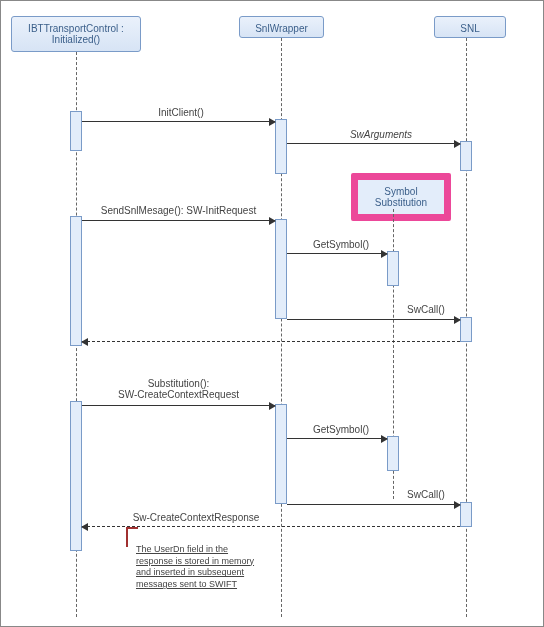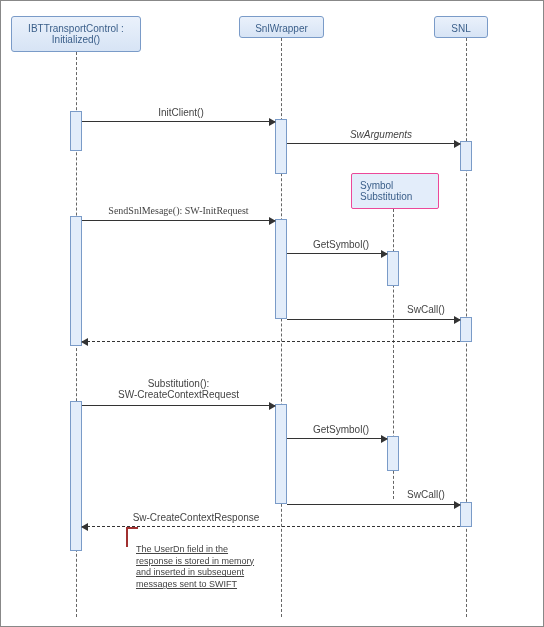--- a/index.html
+++ b/index.html
@@ -74,24 +74,25 @@
   }
   .msg-label {
     position: absolute;
     text-align: center;
     font-size: 10px;
     color: #444;
     white-space: pre-line;
   }
   .note-box {
     position: absolute;
-    border: 1px solid #ec4899;
+    border: 7px solid #ec4899;
     background: #e3edfa;
     border-radius: 2px;
     padding: 6px 8px;
+    text-align: center;
     font-size: 10px;
     color: #3b5f8a;
   }
   .note-text {
     position: absolute;
     font-size: 9px;
     line-height: 1.3;
     color: #444;
     width: 120px;
     text-decoration: underline;
@@ -115,21 +116,21 @@
 
 <div class="canvas">
 
   <div class="participant" style="left:238px; top:15px; width:85px; height:22px;">
     <span>SnlWrapper</span>
   </div>
   <div class="participant" style="left:10px; top:15px; width:130px; height:36px;">
     <span>IBTTransportControl :
 Initialized()</span>
   </div>
-  <div class="participant" style="left:433px; top:15px; width:54px; height:22px;">
+  <div class="participant" style="left:433px; top:15px; width:72px; height:22px;">
     <span>SNL</span>
   </div>
 
   <div class="lifeline" style="left:75px; top:51px; height:565px;"></div>
   <div class="lifeline" style="left:280px; top:37px; height:579px;"></div>
   <div class="lifeline" style="left:465px; top:37px; height:579px;"></div>
 
   <div class="activation" style="left:69px; top:110px; height:40px;"></div>
   <div class="activation" style="left:69px; top:215px; height:130px;"></div>
   <div class="activation" style="left:69px; top:400px; height:150px;"></div>
@@ -149,21 +150,21 @@
   <div class="lifeline" style="left:392px; top:208px; height:290px;"></div>
   <div class="activation" style="left:386px; top:250px; height:35px;"></div>
   <div class="activation" style="left:386px; top:435px; height:35px;"></div>
 
   <div class="msg-label" style="left:130px; top:106px; width:100px;">InitClient()</div>
   <div class="msg-line arrow-right" style="left:81px; top:120px; width:193px;"></div>
 
   <div class="msg-label" style="left:330px; top:128px; width:100px;font-style:italic;">SwArguments</div>
   <div class="msg-line arrow-right" style="left:286px; top:142px; width:173px;"></div>
 
-  <div class="msg-label" style="left:85px; top:204px; width:185px;font-family:Liberation Serif, serif;">SendSnlMesage(): SW-InitRequest</div>
+  <div class="msg-label" style="left:85px; top:204px; width:185px;">SendSnlMesage(): SW-InitRequest</div>
   <div class="msg-line arrow-right" style="left:81px; top:219px; width:193px;"></div>
 
   <div class="msg-label" style="left:300px; top:238px; width:80px;">GetSymbol()</div>
   <div class="msg-line arrow-right" style="left:286px; top:252px; width:100px;"></div>
 
   <div class="msg-label" style="left:395px; top:303px; width:60px;">SwCall()</div>
   <div class="msg-line arrow-right" style="left:286px; top:318px; width:173px;"></div>
 
   <div class="msg-line-dashed arrow-left" style="left:81px; top:340px; width:378px;"></div>
 

